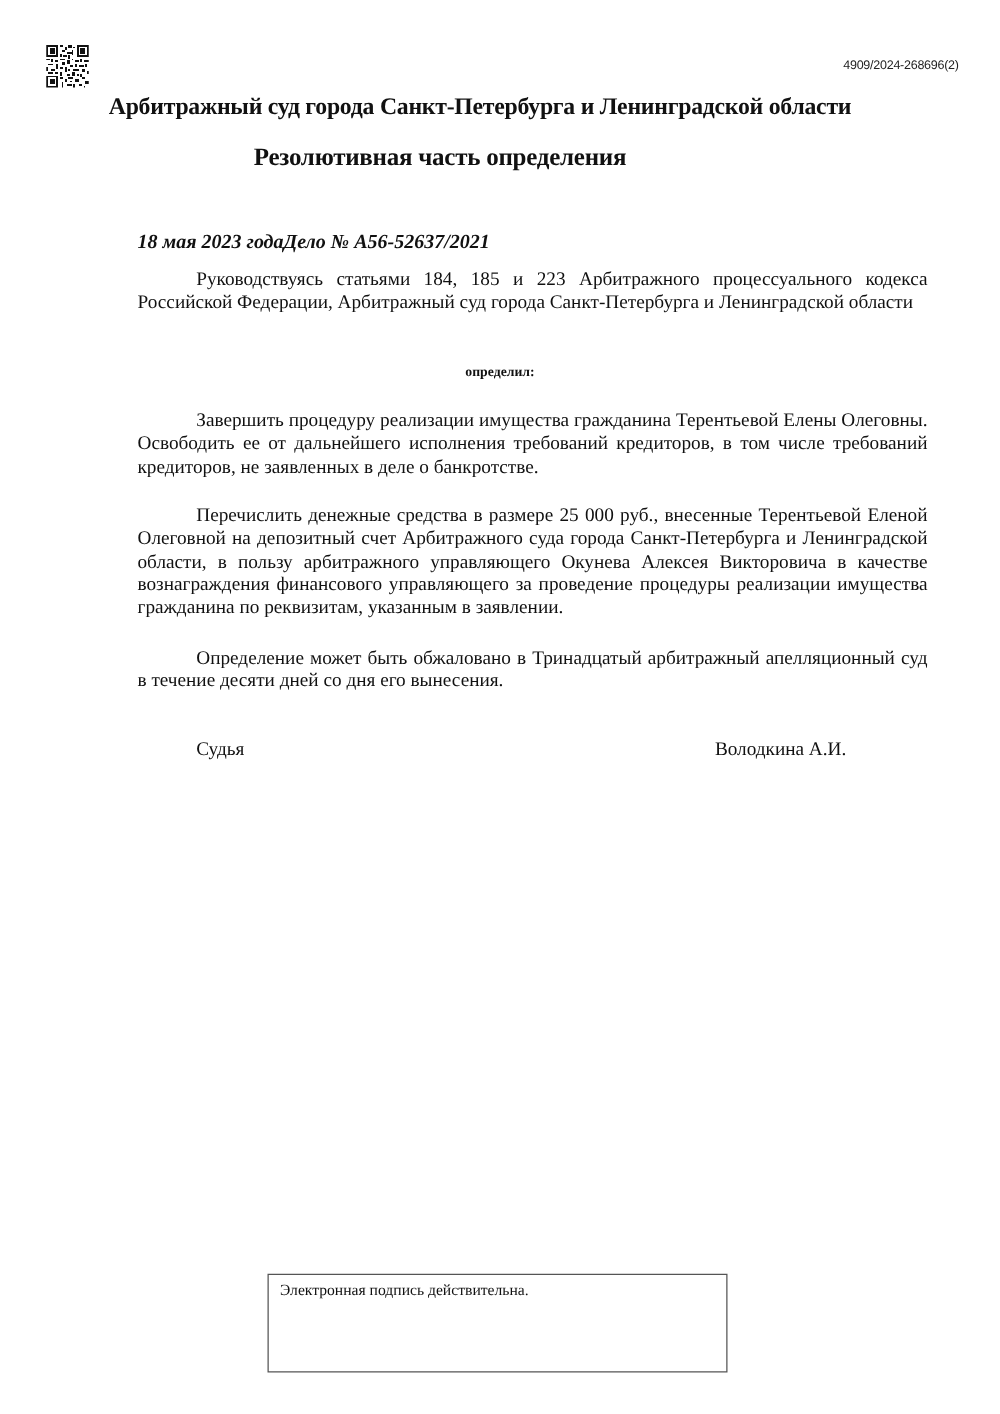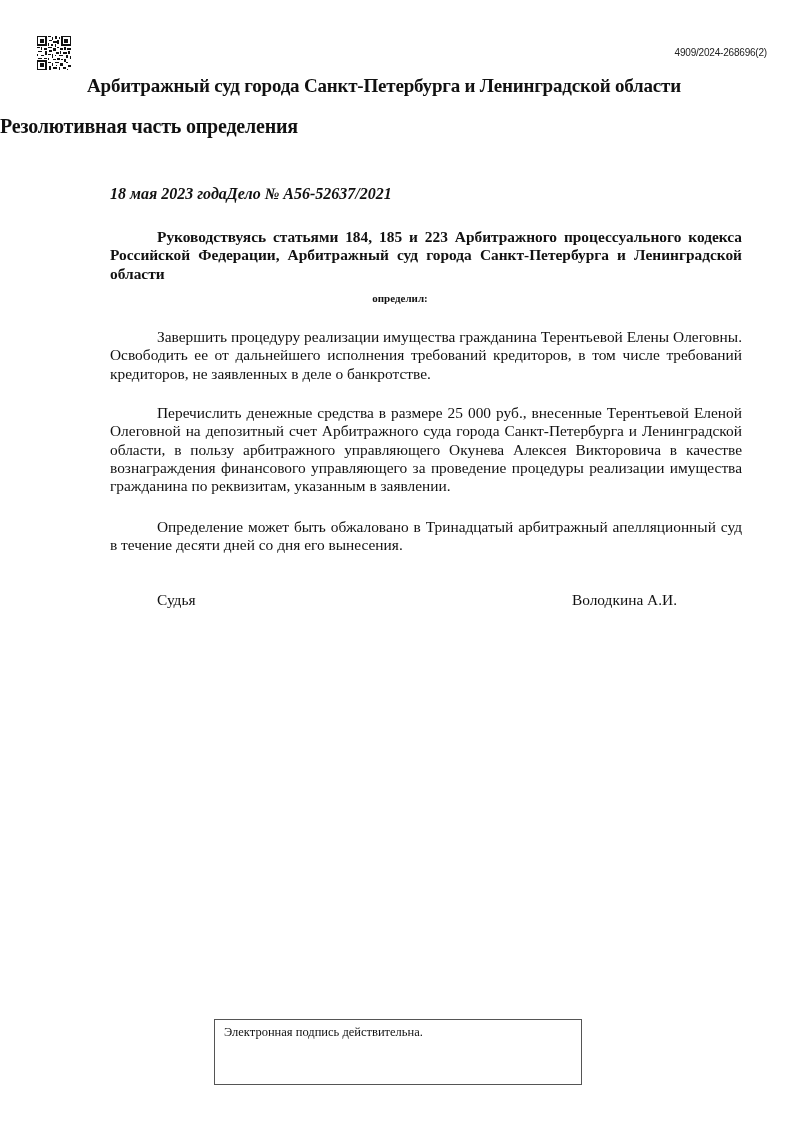--- a/index.html
+++ b/index.html
@@ -39,20 +39,21 @@
       text-align: center;
       font-weight: bold;
       font-size: 19px;
       letter-spacing: -0.2px;
     }
     .doc-title {
       position: absolute;
       left: 0;
       width: 704px;
       top: 115px;
+      text-align: center;
       font-weight: bold;
       font-size: 20px;
       letter-spacing: -0.2px;
     }
     .date-line {
       position: absolute;
       left: 110px;
       right: 58px;
       top: 185px;
       font-style: italic;
@@ -66,21 +67,21 @@
       left: 110px;
       width: 632px;
       font-size: 15.4px;
       line-height: 18.3px;
       text-align: justify;
     }
     .body-text p {
       margin: 0;
       text-indent: 47px;
     }
-    .p1 { top: 228px; font-weight: bold; }
+    .p1 { top: 215px; }
     .decided {
       position: absolute;
       left: 0;
       width: 800px;
       top: 292px;
       text-align: center;
       font-weight: bold;
       font-size: 11px;
     }
     .p2 { top: 328px; }
@@ -93,21 +94,21 @@
       width: 520px;
       font-size: 15.4px;
       display: flex;
       justify-content: space-between;
     }
     .esign-box {
       position: absolute;
       left: 214px;
       top: 1019px;
       width: 368px;
-      height: 66px;
+      height: 79px;
       border: 1px solid #555;
       box-sizing: border-box;
       padding: 3px 0 0 9px;
       font-family: "Liberation Serif", "DejaVu Serif", serif;
     }
     .esign-valid {
       font-size: 12.5px;
       line-height: 16px;
       margin-top: 1px;
     }

